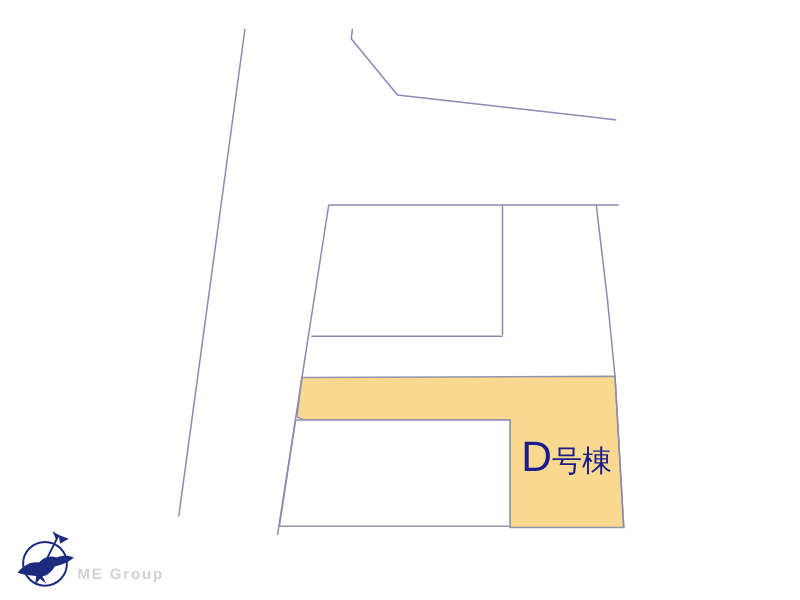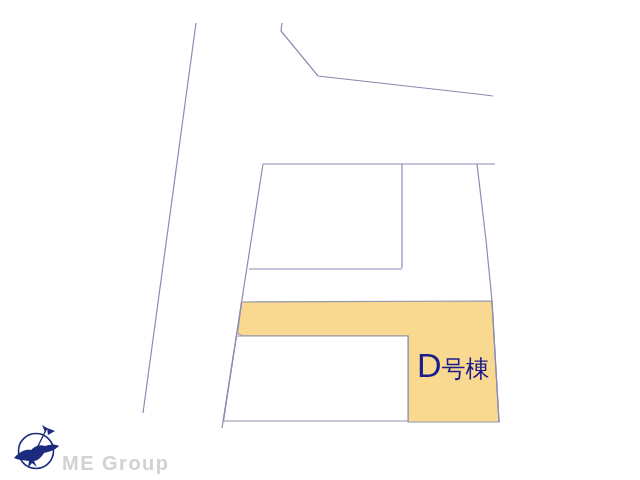--- a/index.html
+++ b/index.html
@@ -12,21 +12,21 @@
   .plan-svg polygon{stroke:#9494AE;stroke-width:1.2;}
   .lot-label{
     font-family:"Liberation Sans","DejaVu Sans",sans-serif;
     font-weight:500;
   }
   .lot-label .letter{font-size:34px;}
   .lot-label .suffix{font-size:24px;}
   .brand{position:absolute;left:10px;top:421px;display:flex;align-items:center;}
   .brand-name{
     position:absolute;left:52px;top:31px;
-    font-size:20px;letter-spacing:1.5px;font-weight:bold;
+    font-size:12px;letter-spacing:1.5px;font-weight:bold;
     color:#D2D2D2;white-space:nowrap;
   }
 </style>
 </head>
 <body>
 
 <div class="stage">
 
   <svg class="plan-svg" width="640" height="480" viewBox="0 0 640 480">
 

